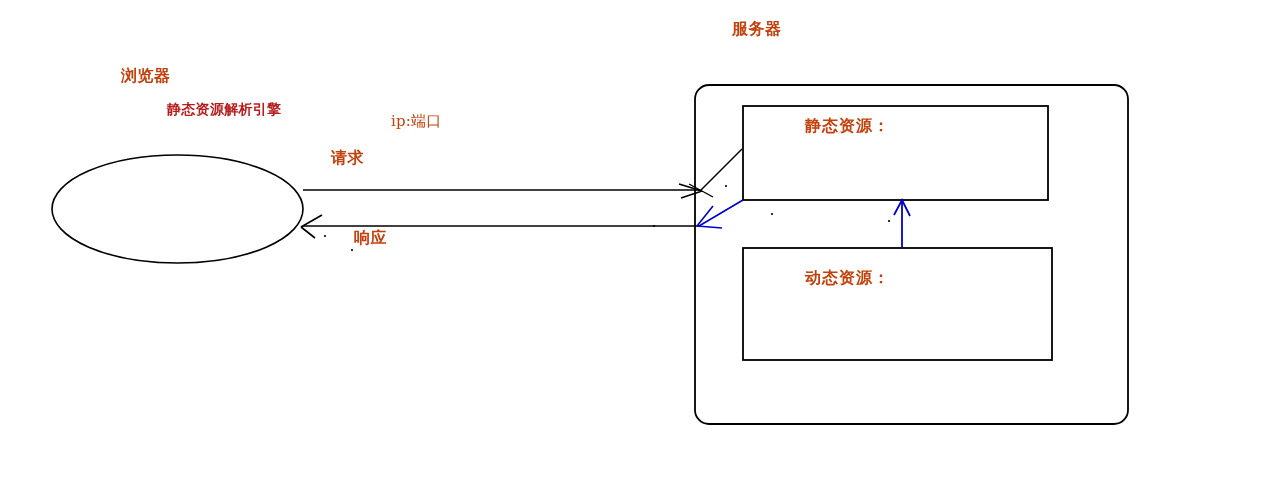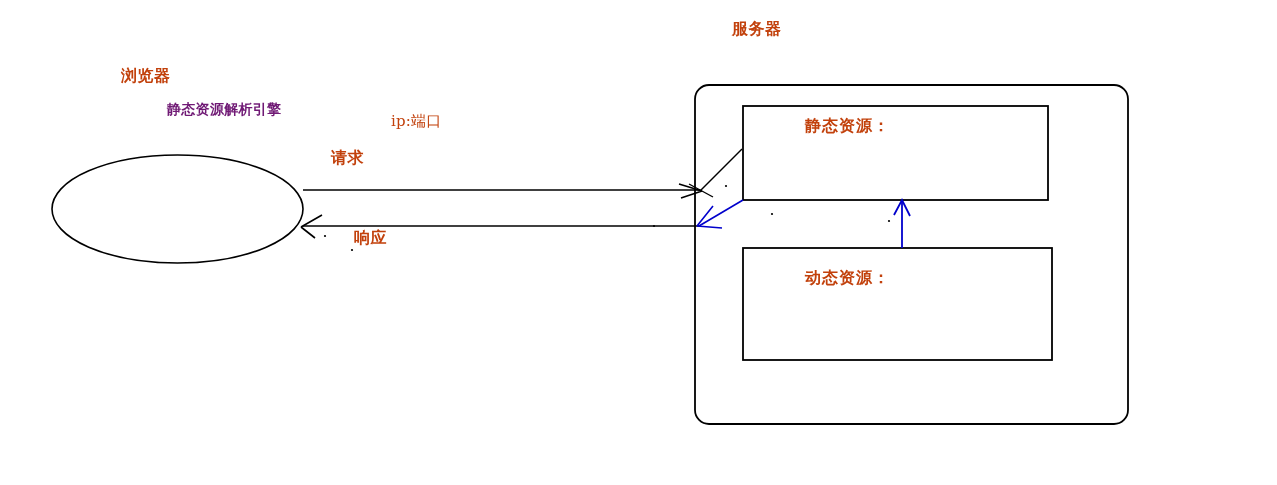--- a/index.html
+++ b/index.html
@@ -31,21 +31,21 @@
     color: #c2410c;
     line-height: 1;
   }
   .lbl-cjk {
     font-family: "DejaVu Sans", sans-serif;
     font-weight: bold;
     font-size: 16px;
     letter-spacing: 0.5px;
   }
   .lbl-red {
-    color: #701a75;
+    color: #b91c1c;
     font-family: "DejaVu Sans", sans-serif;
     font-weight: bold;
     font-size: 14px;
     letter-spacing: 0.3px;
   }
   .lbl-mono {
     font-family: "DejaVu Serif", serif;
     font-size: 15px;
     letter-spacing: 0.2px;
   }

